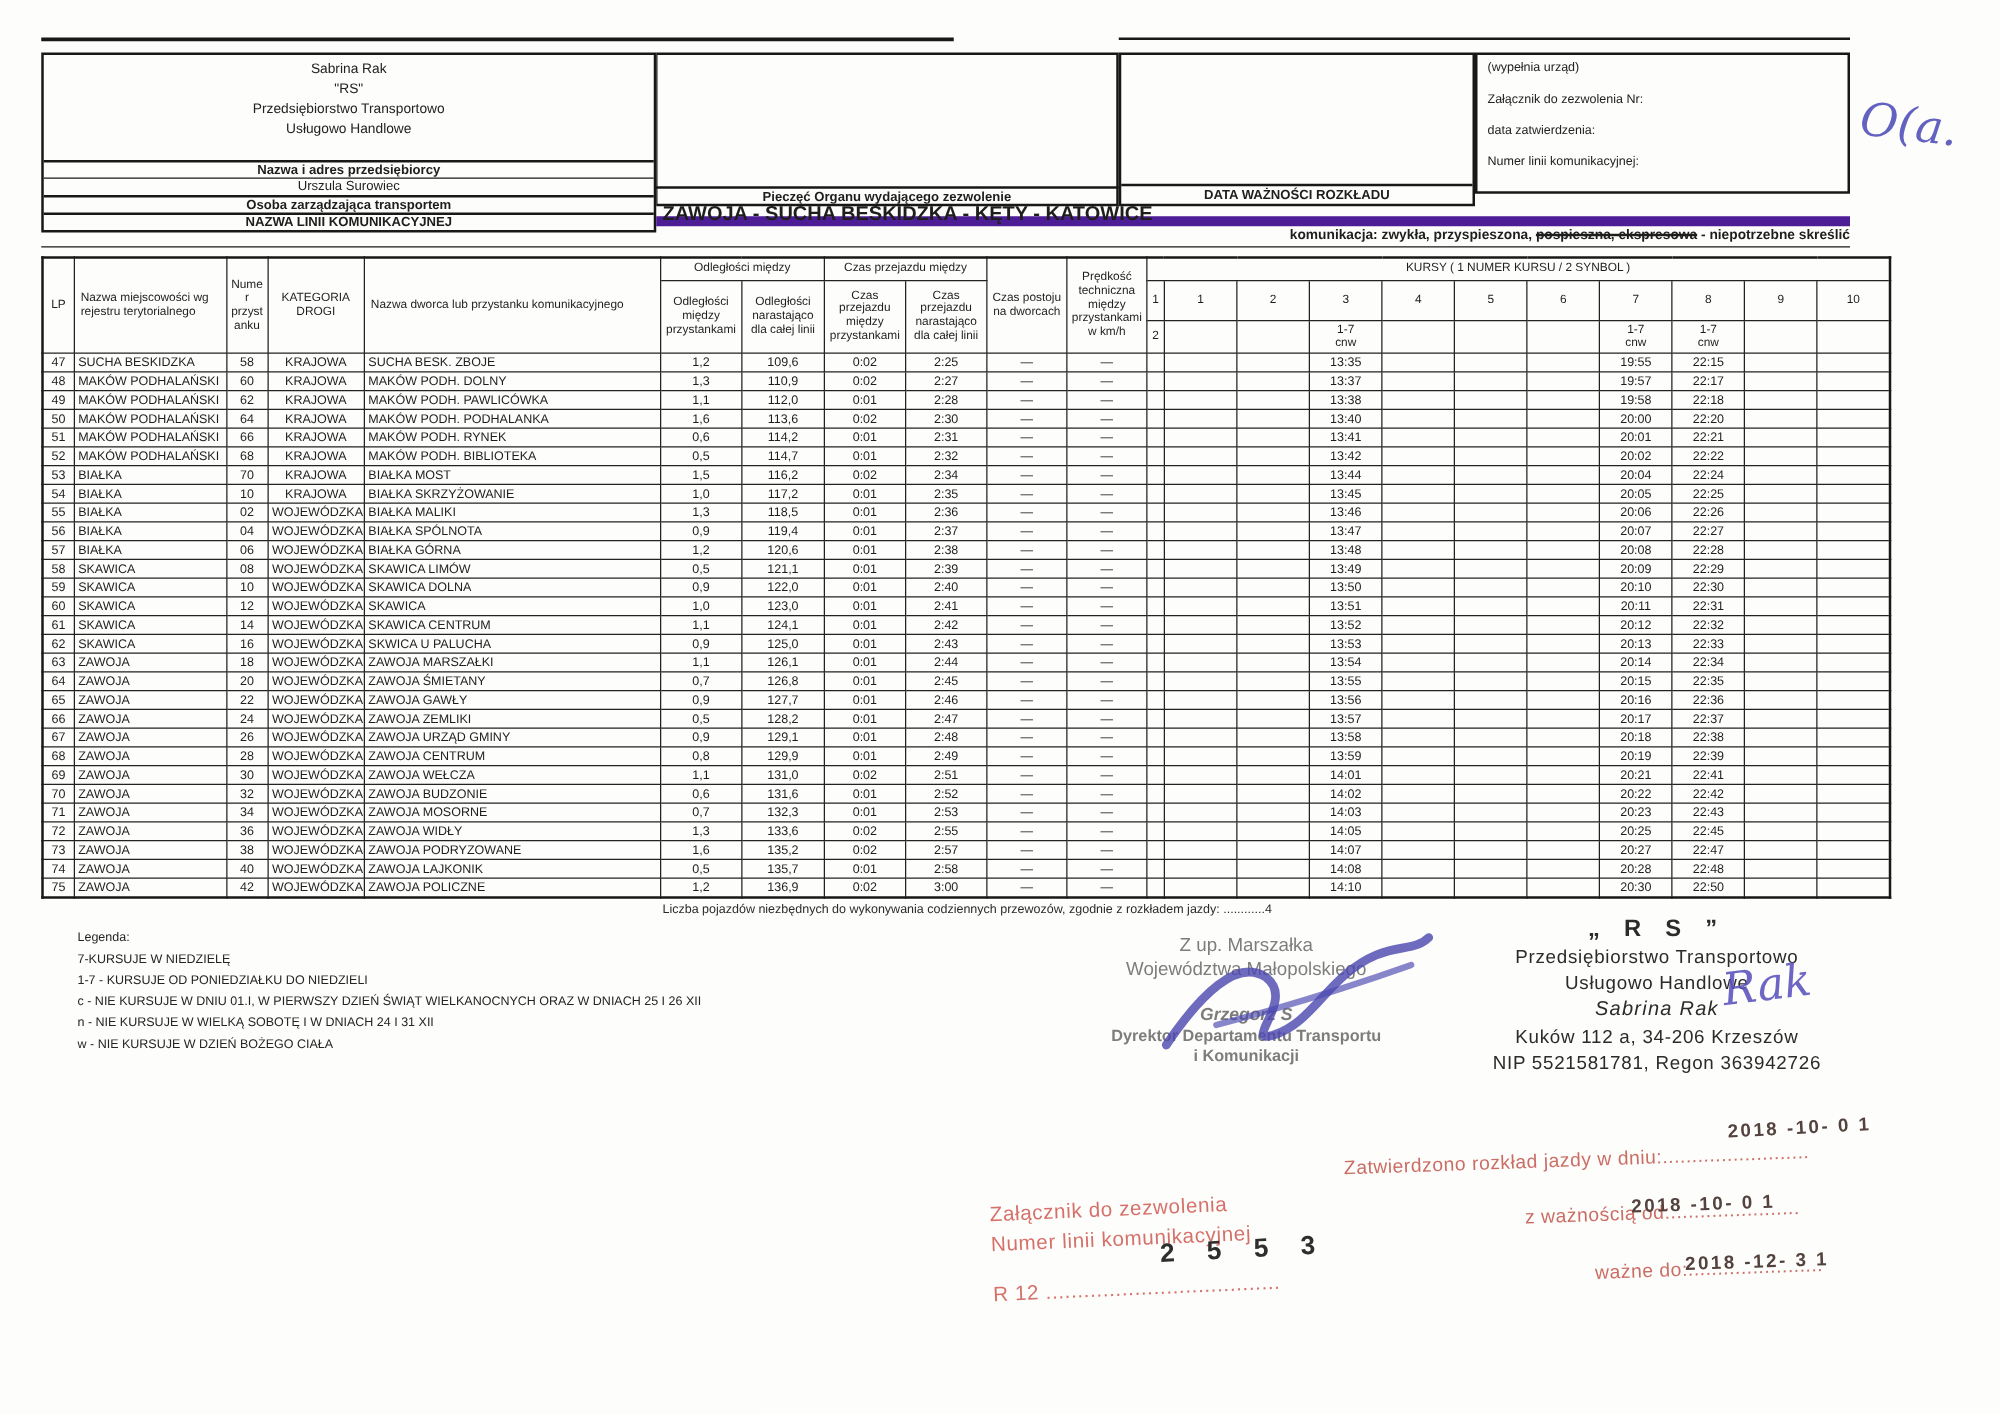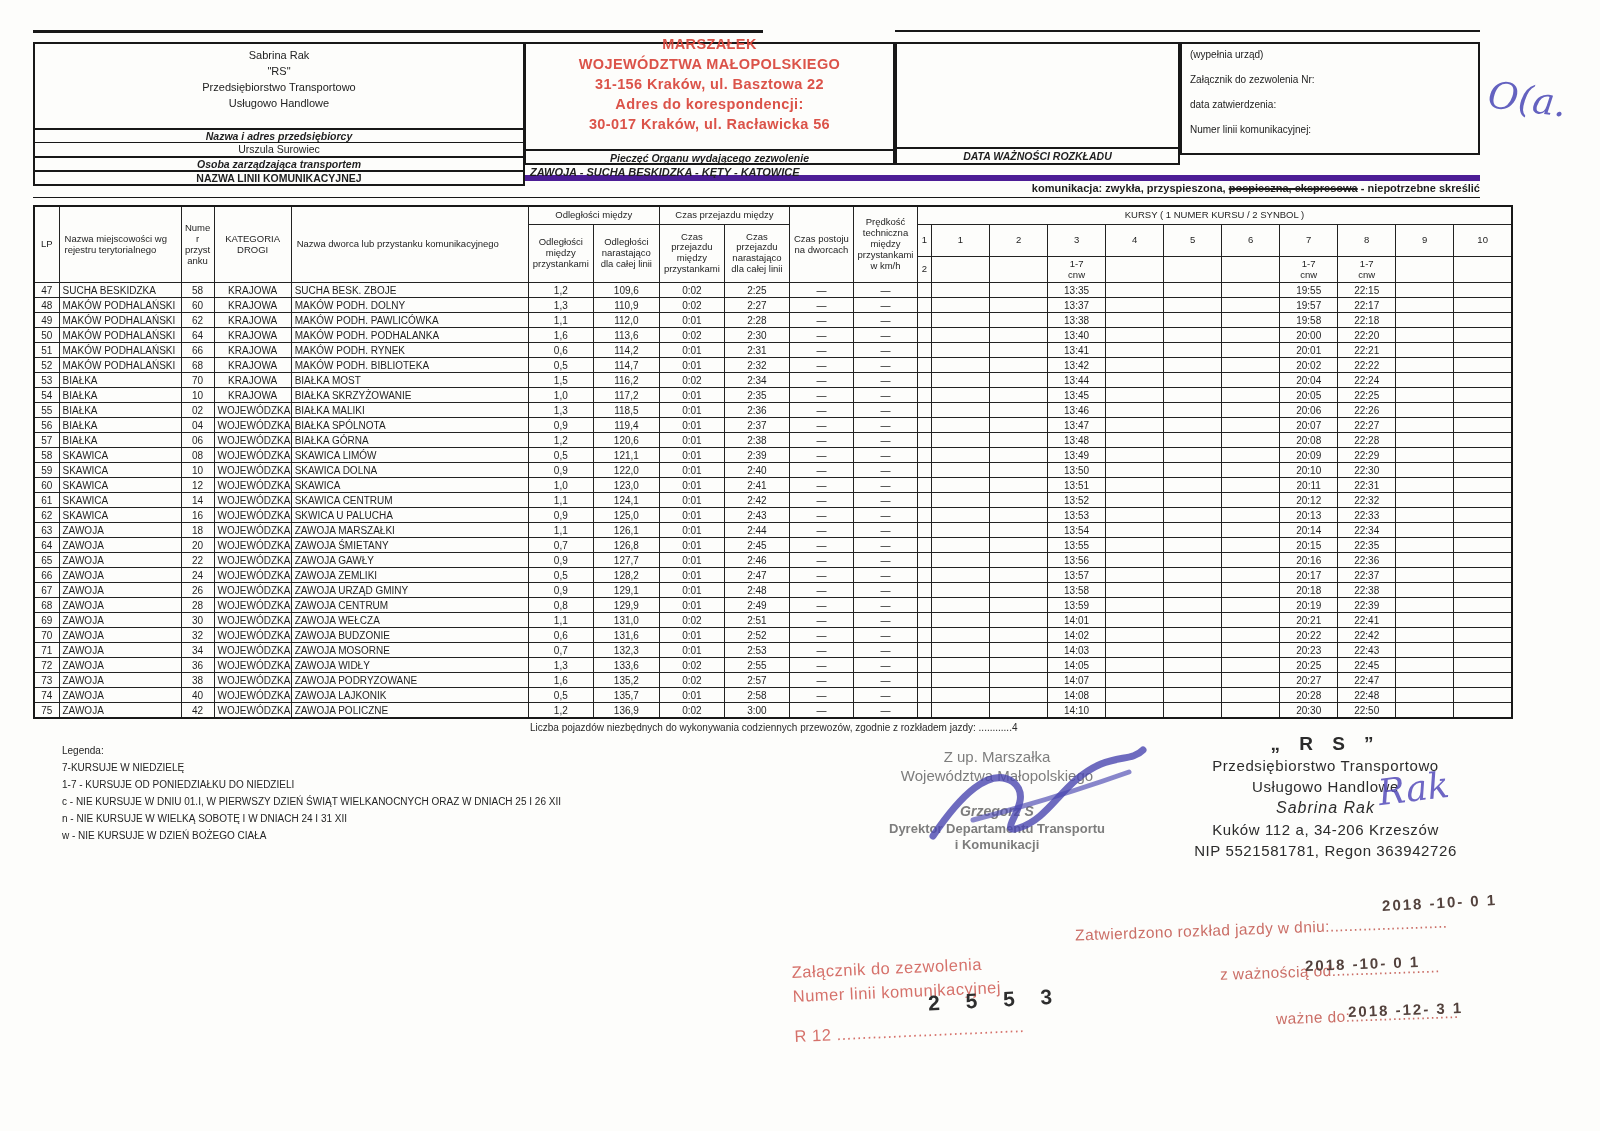--- a/index.html
+++ b/index.html
@@ -3,21 +3,21 @@
 <meta charset="utf-8">
 <style>
   * { box-sizing: border-box; margin: 0; padding: 0; }
   html,body { background:#ffffff; }
   .page {
     position: relative; width: 1600px; height: 1131px;
     background: #fdfdfb; overflow: hidden;
     font-family: "Liberation Sans", sans-serif; color: #1e1e1e;
   }
   .abs { position: absolute; }
-  .it { font-style: italic; }
+  .it { }
   .b  { font-weight: bold; }
 
   
   .rule { position: absolute; background: #181818; }
 
   
   .hdr-left { left:33px; top:42px; width:492px; border:2px solid #181818; }
   .company-lines { padding-top:3px; height:84px; text-align:center; font-size:11px; line-height:16px; color:#222; }
   .hdr-row { border-top:2px solid #181818; height:14px; text-align:center; font-size:10.5px; line-height:13px; }
   .hdr-row.plain { border-top:1.5px solid #181818; }
@@ -32,22 +32,22 @@
   .validity-label { position:absolute; left:0; bottom:0; width:100%; border-top:2px solid #181818;
     height:16px; text-align:center; font-size:10.5px; line-height:15px; }
 
   .hdr-office { left:1180px; top:42px; width:300px; height:113px; border:2px solid #181818; padding:5px 8px; font-size:10px; color:#222; }
   .hdr-office .office-line { margin-top:14px; }
   .hdr-office .office-title { margin-top:0; }
 
   .hand-mark { left:1488px; top:78px; font-family:"DejaVu Serif", serif; font-style:italic;
     font-size:37px; color:#4a48b6; transform:rotate(7deg); opacity:.85; }
 
-  .line-name-row { left:525px; top:165px; width:955px; height:16px; border-bottom:6px solid #4c1d95;
-    font-size:11px; line-height:14px; padding-left:5px; }
+  .line-name-row { left:525px; top:165px; width:955px; height:16px; border-bottom:8px solid #4c1d95;
+    font-size:16px; line-height:14px; padding-left:5px; }
   .komunikacja-row { left:33px; top:181px; width:1447px; height:17px; border-bottom:1.5px solid #181818;
     font-size:11px; line-height:15px; padding-left:530px;text-align:right; }
   .komunikacja-row s { text-decoration-thickness:1.5px; }
 
   
   table.timetable { position:absolute; left:33px; top:205px; width:1480px;
     border-collapse:collapse; table-layout:fixed; border:2px solid #181818; }
   .timetable th, .timetable td { border:1px solid #222; overflow:hidden; }
   .timetable th { font-weight:normal; font-size:9.5px; line-height:1.15; text-align:center; padding:1px 2px; overflow-wrap:anywhere; }
   .timetable thead tr:nth-child(1) th { height:18px; }
@@ -107,27 +107,20 @@
         <div>Przedsiębiorstwo Transportowo</div>
         <div>Usługowo Handlowe</div>
       </div>
     <div class="hdr-row it b">Nazwa i adres przedsiębiorcy</div>
     <div class="hdr-row plain">Urszula Surowiec</div>
     <div class="hdr-row it b">Osoba zarządzająca transportem</div>
     <div class="hdr-row b">NAZWA LINII KOMUNIKACYJNEJ</div>
   </div>
 
   <div class="abs hdr-mid">
-    <div class="authority-stamp">
-        <div>MARSZAŁEK</div>
-        <div>WOJEWÓDZTWA MAŁOPOLSKIEGO</div>
-        <div>31-156 Kraków, ul. Basztowa 22</div>
-        <div>Adres do korespondencji:</div>
-        <div>30-017 Kraków, ul. Racławicka 56</div>
-      </div>
     <div class="pieczec-label it b">Pieczęć Organu wydającego zezwolenie</div>
   </div>
 
   <div class="abs hdr-validity">
     <div class="validity-label it b">DATA WAŻNOŚCI ROZKŁADU</div>
   </div>
 
   <div class="abs hdr-office">
     <div class="office-title">(wypełnia urząd)</div>
     <div class="office-line">Załącznik do zezwolenia Nr:</div>

